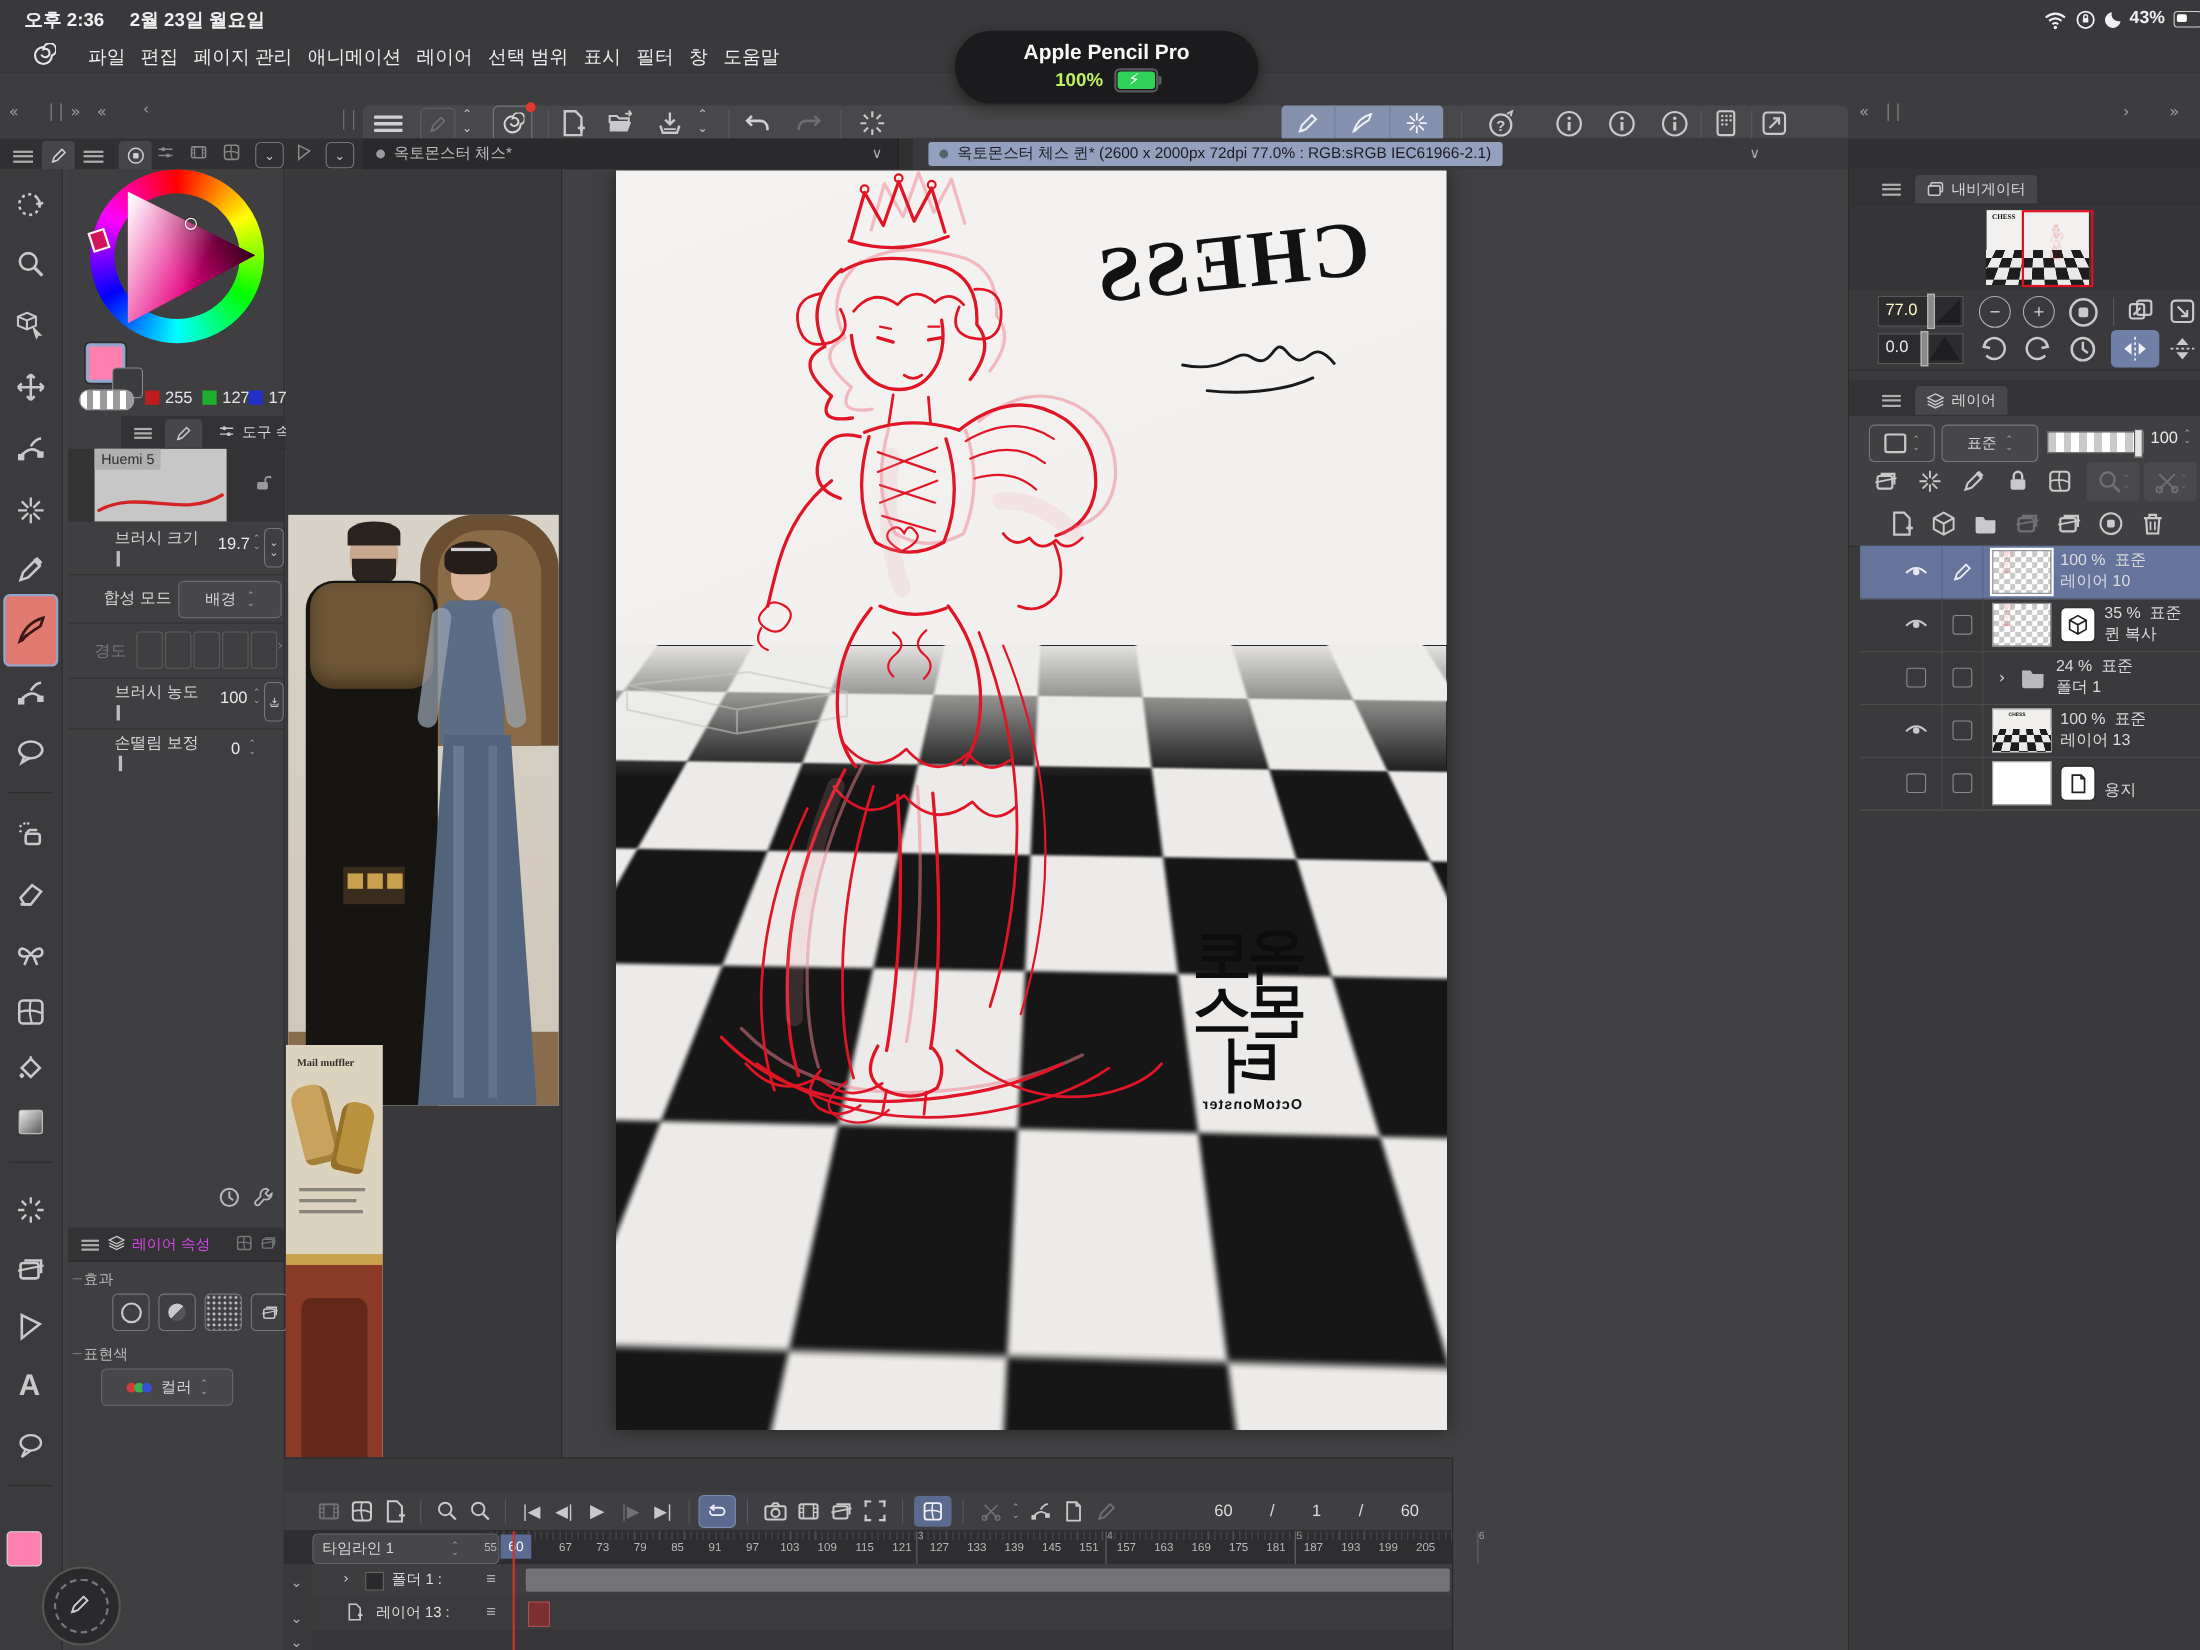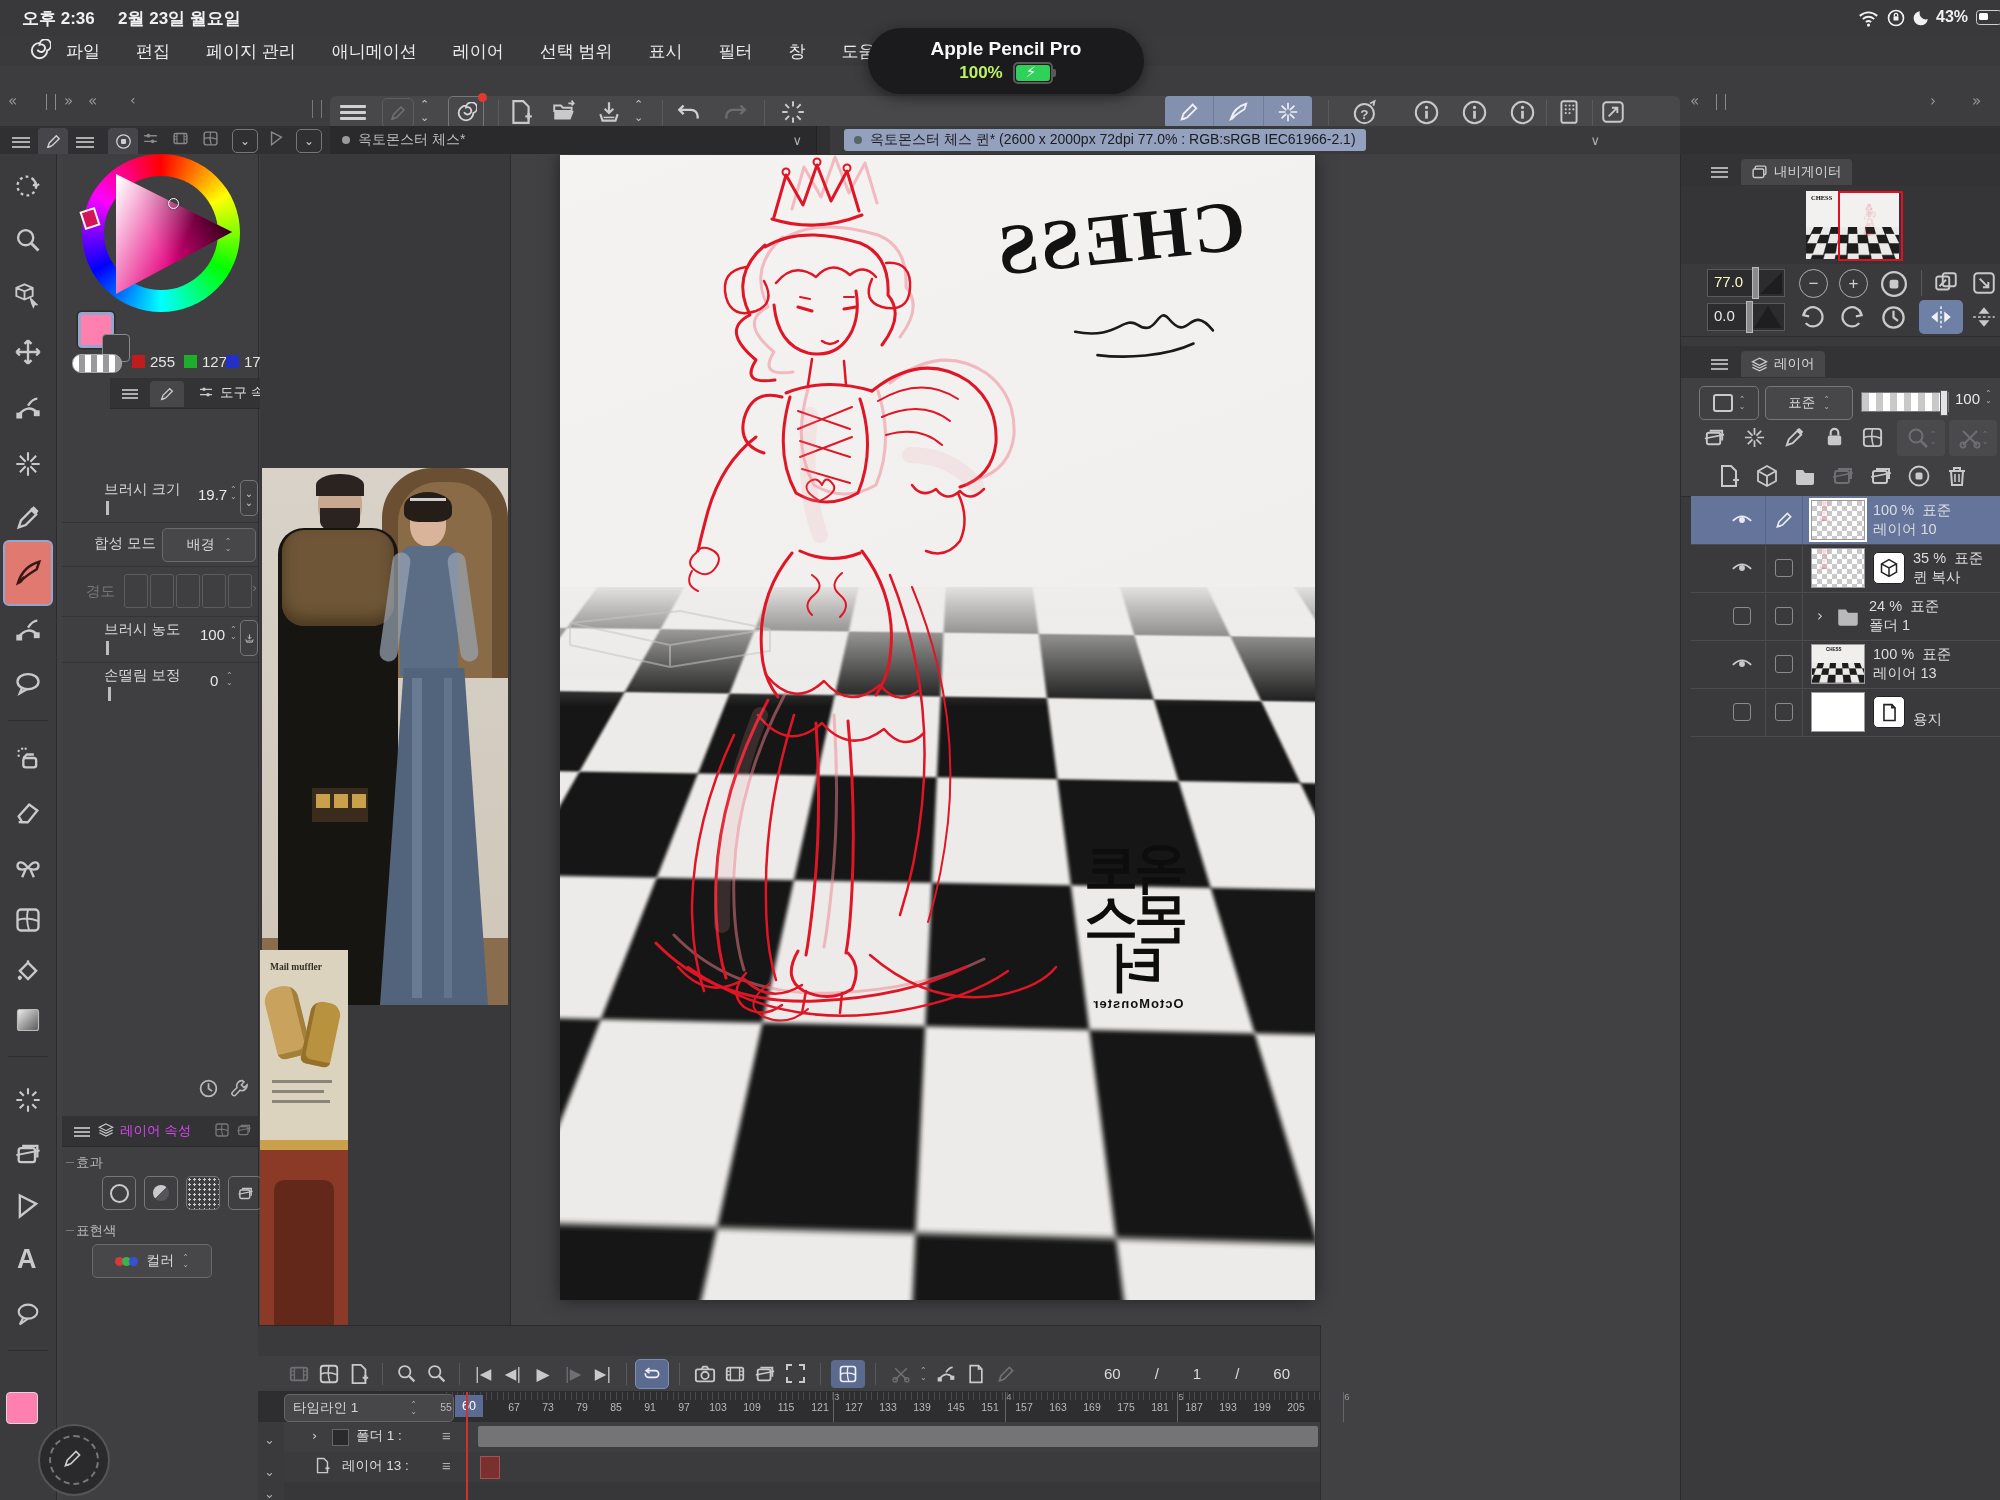--- a/index.html
+++ b/index.html
@@ -389,21 +389,21 @@
 
     </span>
   </div>
 
   <div class="abs" style="left:0;top:36px;width:2000px;height:30px;background:#3a3a3c;border-bottom:1px solid #2e2e30;">
     <span class="abs ic" style="left:28px;top:3px;">
         <svg width="23" height="23" color="#e8e8ea">
           <use href="#s-swirl"></use>
         </svg>
       </span>
-    <div class="abs" style="left:66px;top:4px;display:flex;gap:36px;">
+    <div class="abs" style="left:80px;top:4px;display:flex;gap:14px;">
       <span class="menu-item">파일</span>
       <span class="menu-item">편집</span>
       <span class="menu-item">페이지 관리</span>
       <span class="menu-item">애니메이션</span>
       <span class="menu-item">레이어</span>
       <span class="menu-item">선택 범위</span>
       <span class="menu-item">표시</span>
       <span class="menu-item">필터</span>
       <span class="menu-item">창</span>
       <span class="menu-item">도움말</span>
@@ -744,20 +744,33 @@
           <svg width="16" height="16" color="#c9c9cb">
             <use href="#s-pencil"></use>
           </svg>
         </span>
       <span class="abs ic" style="left:88px;top:6px;">
           <svg width="16" height="16" color="#c9c9cb">
             <use href="#s-sliders"></use>
           </svg>
         </span>
       <span class="abs" style="left:110px;top:6px;font-size:13.5px;color:#d8d8da;">도구 속성</span>
+    </div>
+    <div class="abs" style="left:0;top:254px;width:196px;height:66px;background:#333335;">
+      <div class="abs" style="left:24px;top:0;width:120px;height:66px;background:#c7c7c7;">
+        <span style="position:absolute;left:0;top:0;background:#b0b0b0;color:#2e2e30;font-size:13px;padding:2px 6px;">Huemi 5</span>
+        <svg class="abs" style="left:0;top:30px;" width="120" height="34">
+            <path d="M4,26 C40,6 80,34 116,12" fill="none" stroke="#d42323" stroke-width="3" stroke-linecap="round"></path>
+          </svg>
+      </div>
+      <span class="abs ic" style="left:168px;top:22px;">
+          <svg width="18" height="18" color="#9a9a9c">
+            <use href="#s-unlock"></use>
+          </svg>
+        </span>
     </div>
     <div class="abs" style="left:0;top:322px;width:196px;height:46px;border-bottom:1px solid #333335;">
       <span class="abs" style="left:42px;top:4px;font-size:14.5px;">브러시 크기</span>
       <span class="abs slider" style="left:44px;top:30px;width:88px;"><span class="fill" style="width:34%;"></span><span class="knob" style="left:33%;"></span></span>
       <span class="abs" style="left:136px;top:10px;font-size:15px;color:#e8e8ea;">19.7</span>
       <span class="abs spin" style="left:168px;top:10px;">⌃<span>⌄</span></span>
       <span class="abs ic boxbtn" style="left:178px;top:4px;width:16px;height:34px;color:#c9c9cb;font-size:10px;line-height:9px;">⌄<br>⌄</span>
     </div>
     <div class="abs" style="left:0;top:368px;width:196px;height:44px;border-bottom:1px solid #333335;">
       <span class="abs" style="left:32px;top:12px;font-size:14.5px;">합성 모드</span>

